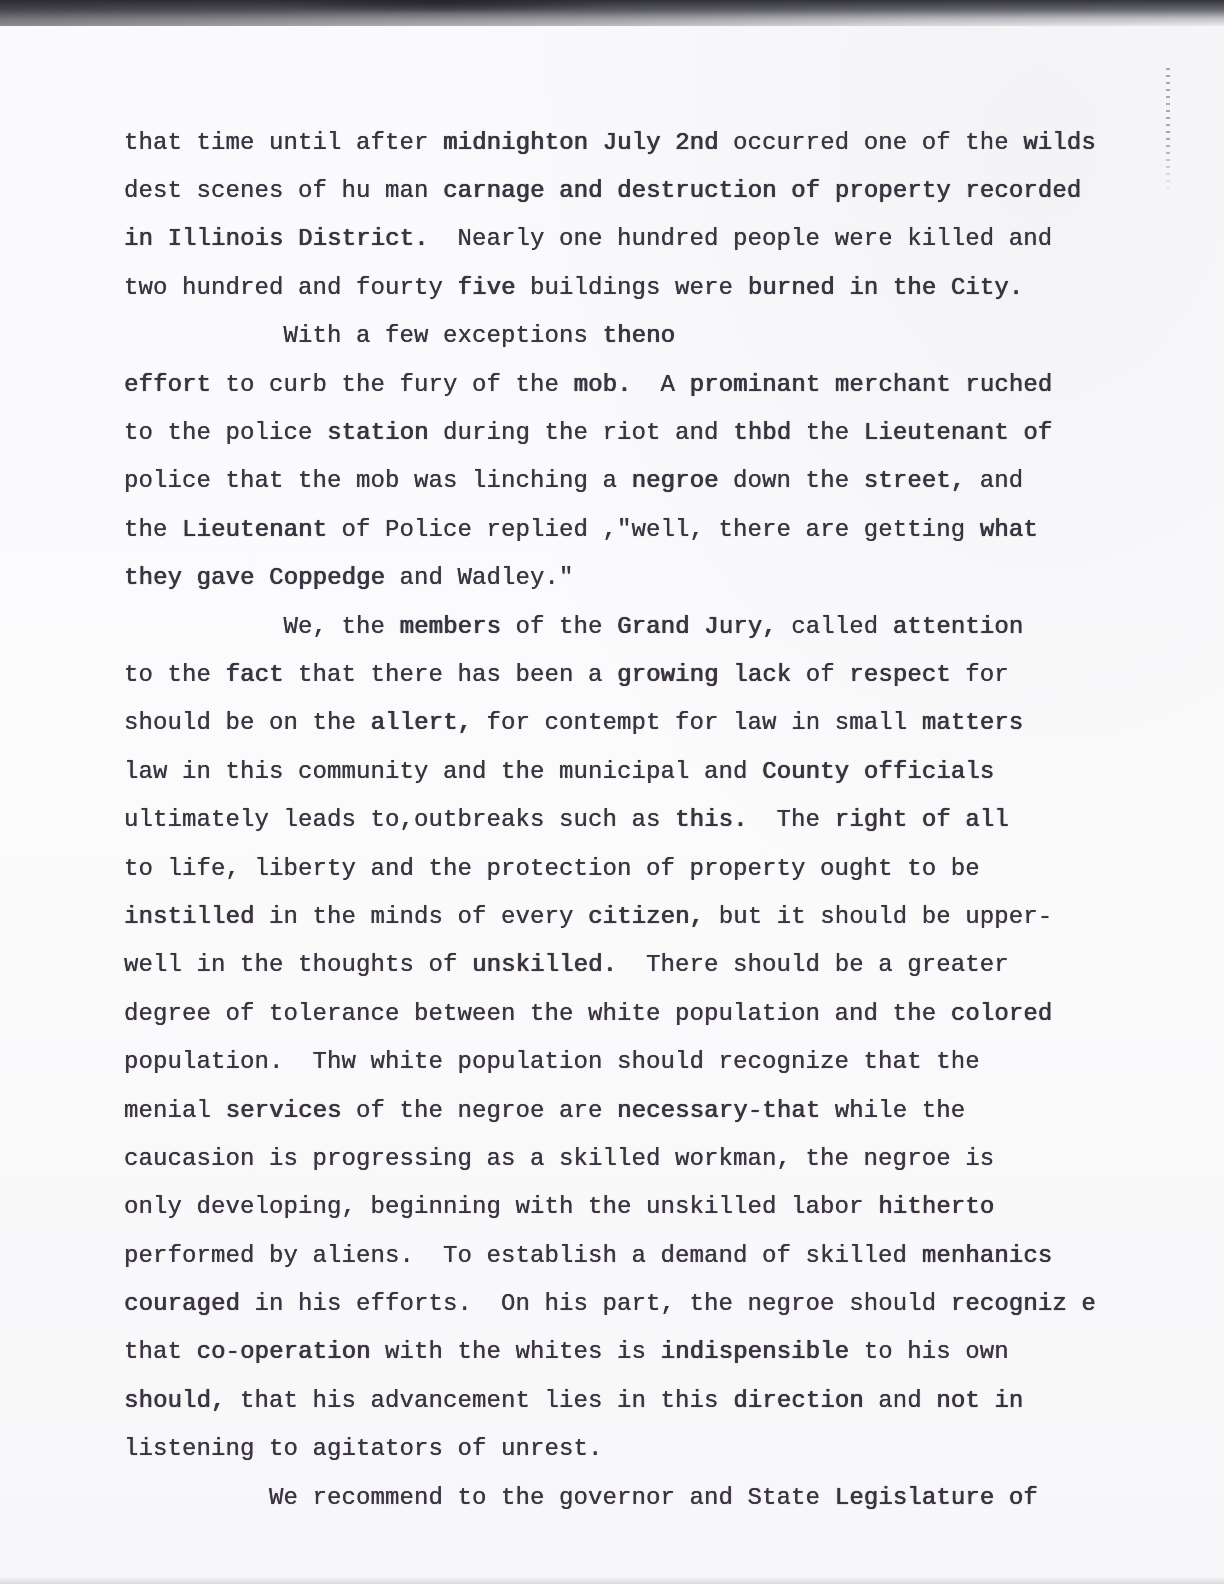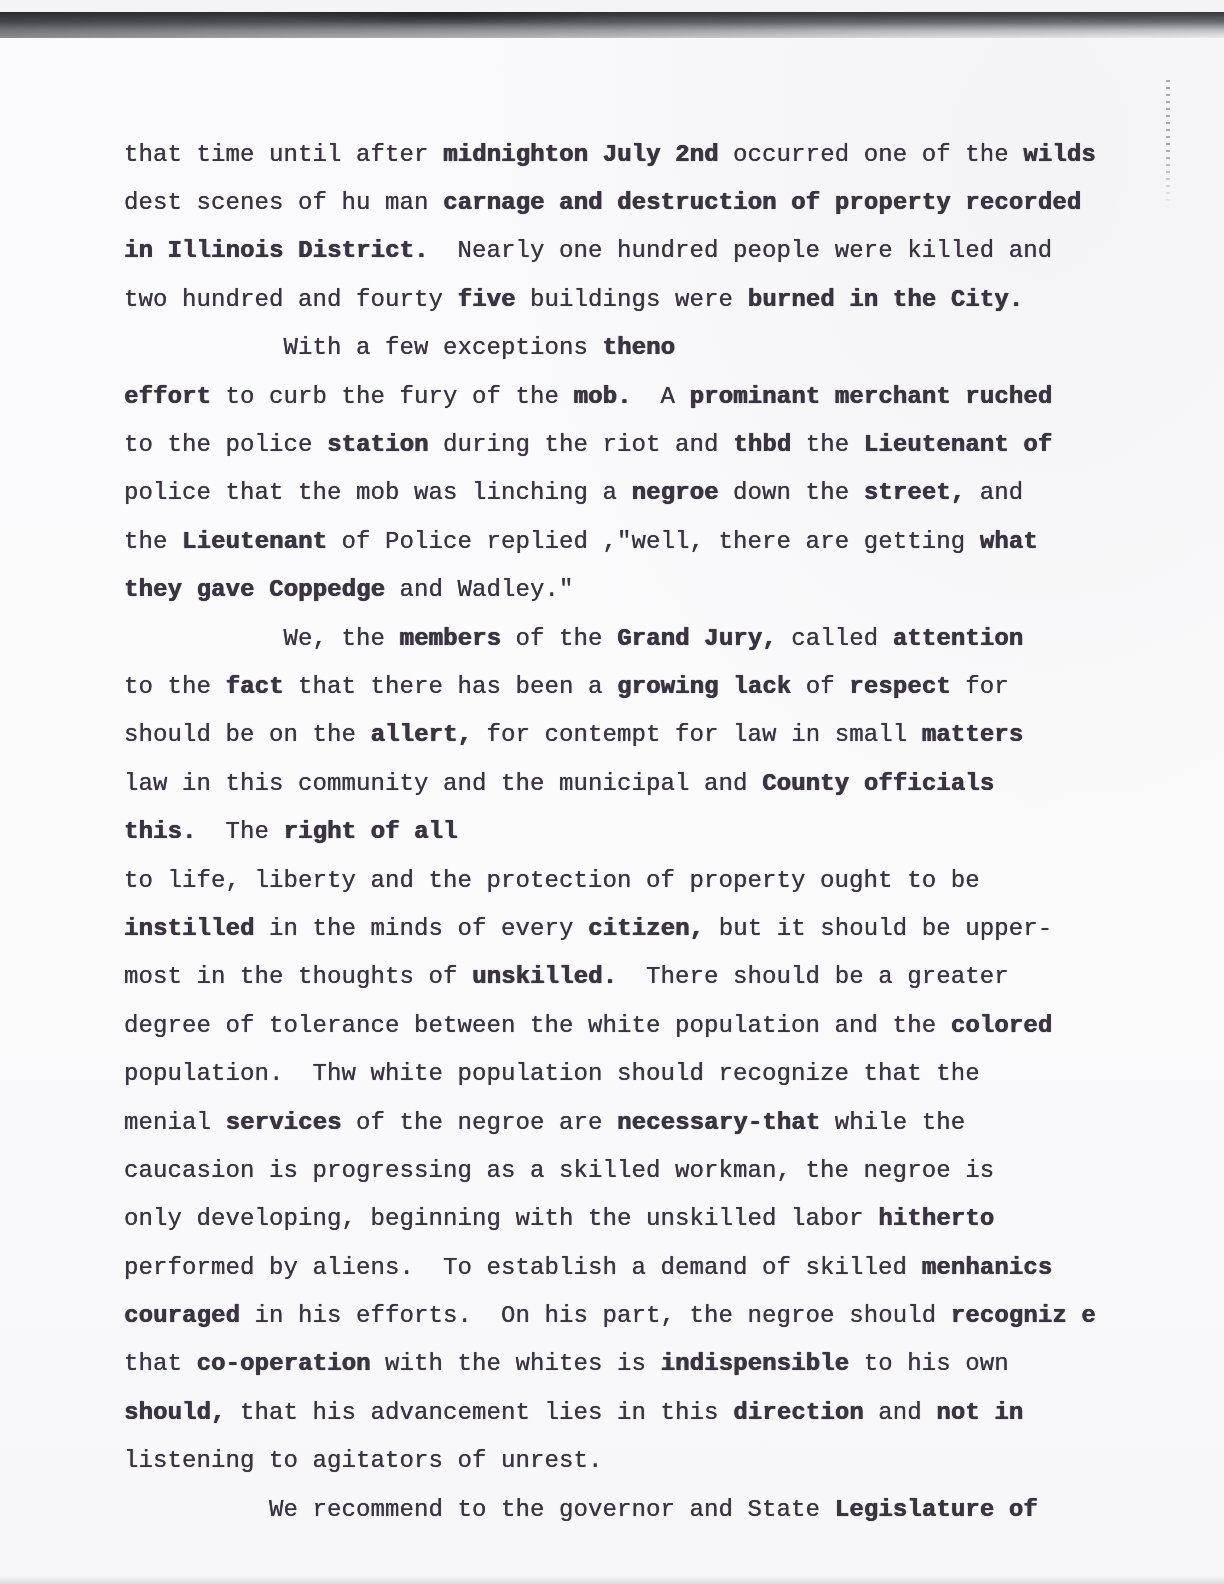--- a/index.html
+++ b/index.html
@@ -6,21 +6,20 @@
   body{
     width:1224px;height:1584px;position:relative;overflow:hidden;
     background:#f4f4f6;
     font-family:"Liberation Mono","DejaVu Sans Mono",monospace;
   }
   .paper{
     position:absolute;inset:0;
     background:
       radial-gradient(ellipse at 85% 10%, rgba(120,120,130,0.05), rgba(0,0,0,0) 40%),
       linear-gradient(to bottom, #fafafc, #fbfbfc 50%, #f7f7f9);
-    margin-top: 12px;
   }
   
   .top-scan-band{
     position:absolute;top:0;left:0;width:100%;height:26px;pointer-events:none;
     background:
       radial-gradient(ellipse 260px 16px at 440px 2px, rgba(25,25,30,0.55), rgba(0,0,0,0) 70%),
       linear-gradient(to right, rgba(30,30,35,0.50), rgba(30,30,35,0.30) 45%, rgba(30,30,35,0.12) 75%, rgba(30,30,35,0.05)),
       linear-gradient(to bottom, #36373c 0%, #6d6e75 38%, #c6c7cd 70%, rgba(251,251,252,0) 100%);
   }
   
@@ -37,21 +36,21 @@
     background:linear-gradient(to top, rgba(90,90,98,0.18), rgba(90,90,98,0));
   }
   .text-block{position:absolute;left:124px;top:118px;width:1040px;}
   .line{
     height:48.4px;display:flex;align-items:center;
     white-space:pre;font-size:24px;letter-spacing:.1px;
     color:#3a3340;
     text-shadow:0 0 .7px rgba(58,51,64,.9), .3px .3px .6px rgba(110,85,130,.25);
   }
   .line .b{
-    font-weight:bold;
+    font-weight:normal;
     text-shadow:0 0 1px rgba(42,34,50,.95), .6px 0 0 rgba(42,34,50,.75);
   }
 </style>
 </head>
 <body>
 
 <div class="paper">
   <div class="top-scan-band"></div>
   <div class="right-speckle"></div>
   <div class="bottom-scan-band"></div>
@@ -63,24 +62,24 @@
       <div class="line"><span>           With a few exceptions </span><span class="b">the</span><span class="b">no</span></div>
       <div class="line"><span class="b">effort</span><span> to curb the fury of the </span><span class="b">mob.</span><span>  A </span><span class="b">prominant merchant ruched</span></div>
       <div class="line"><span>to the police </span><span class="b">station</span><span> during the riot and </span><span class="b">thbd</span><span> the </span><span class="b">Lieutenant of</span></div>
       <div class="line"><span>police that the mob was linching a </span><span class="b">negroe</span><span> down the </span><span class="b">street,</span><span> and</span></div>
       <div class="line"><span>the </span><span class="b">Lieutenant</span><span> of Police replied ,"well, there are getting </span><span class="b">what</span></div>
       <div class="line"><span class="b">they gave Coppedge</span><span> and Wadley."</span></div>
       <div class="line"><span>           We, the </span><span class="b">members</span><span> of the </span><span class="b">Grand Jury,</span><span> called </span><span class="b">attention</span></div>
       <div class="line"><span>to the </span><span class="b">fact</span><span> that there has been a </span><span class="b">growing lack</span><span> of </span><span class="b">respect</span><span> for</span></div>
       <div class="line"><span>should be on the </span><span class="b">allert,</span><span> for contempt for law in small </span><span class="b">matters</span></div>
       <div class="line"><span>law in this community and the municipal and </span><span class="b">County officials</span></div>
-      <div class="line"><span class="b">this.</span><span>  The </span><span class="b">right of all</span></div>
+      <div class="line"><span>ultimately leads to,outbreaks such as </span><span class="b">this.</span><span>  The </span><span class="b">right of all</span></div>
       <div class="line"><span>to life, liberty and the protection of property ought to be</span></div>
       <div class="line"><span class="b">instilled</span><span> in the minds of every </span><span class="b">citizen,</span><span> but it should be upper-</span></div>
-      <div class="line"><span>most in the thoughts of </span><span class="b">unskilled.</span><span>  There should be a greater</span></div>
+      <div class="line"><span>well in the thoughts of </span><span class="b">unskilled.</span><span>  There should be a greater</span></div>
       <div class="line"><span>degree of tolerance between the white population and the </span><span class="b">colored</span></div>
       <div class="line"><span>population.  Thw white population should recognize that the</span></div>
       <div class="line"><span>menial </span><span class="b">services</span><span> of the negroe are </span><span class="b">necessary-that</span><span> while the</span></div>
       <div class="line"><span>caucasion is progressing as a skilled workman, the negroe is</span></div>
       <div class="line"><span>only developing, beginning with the unskilled labor </span><span class="b">hitherto</span></div>
       <div class="line"><span>performed by aliens.  To establish a demand of skilled </span><span class="b">menhanics</span></div>
       <div class="line"><span class="b">couraged</span><span> in his efforts.  On his part, the negroe should </span><span class="b">recogniz e</span></div>
       <div class="line"><span>that </span><span class="b">co-operation</span><span> with the whites is </span><span class="b">indispensible</span><span> to his own</span></div>
       <div class="line"><span class="b">should,</span><span> that his advancement lies in this </span><span class="b">direction</span><span> and </span><span class="b">not in</span></div>
       <div class="line"><span>listening to agitators of unrest.</span></div>

